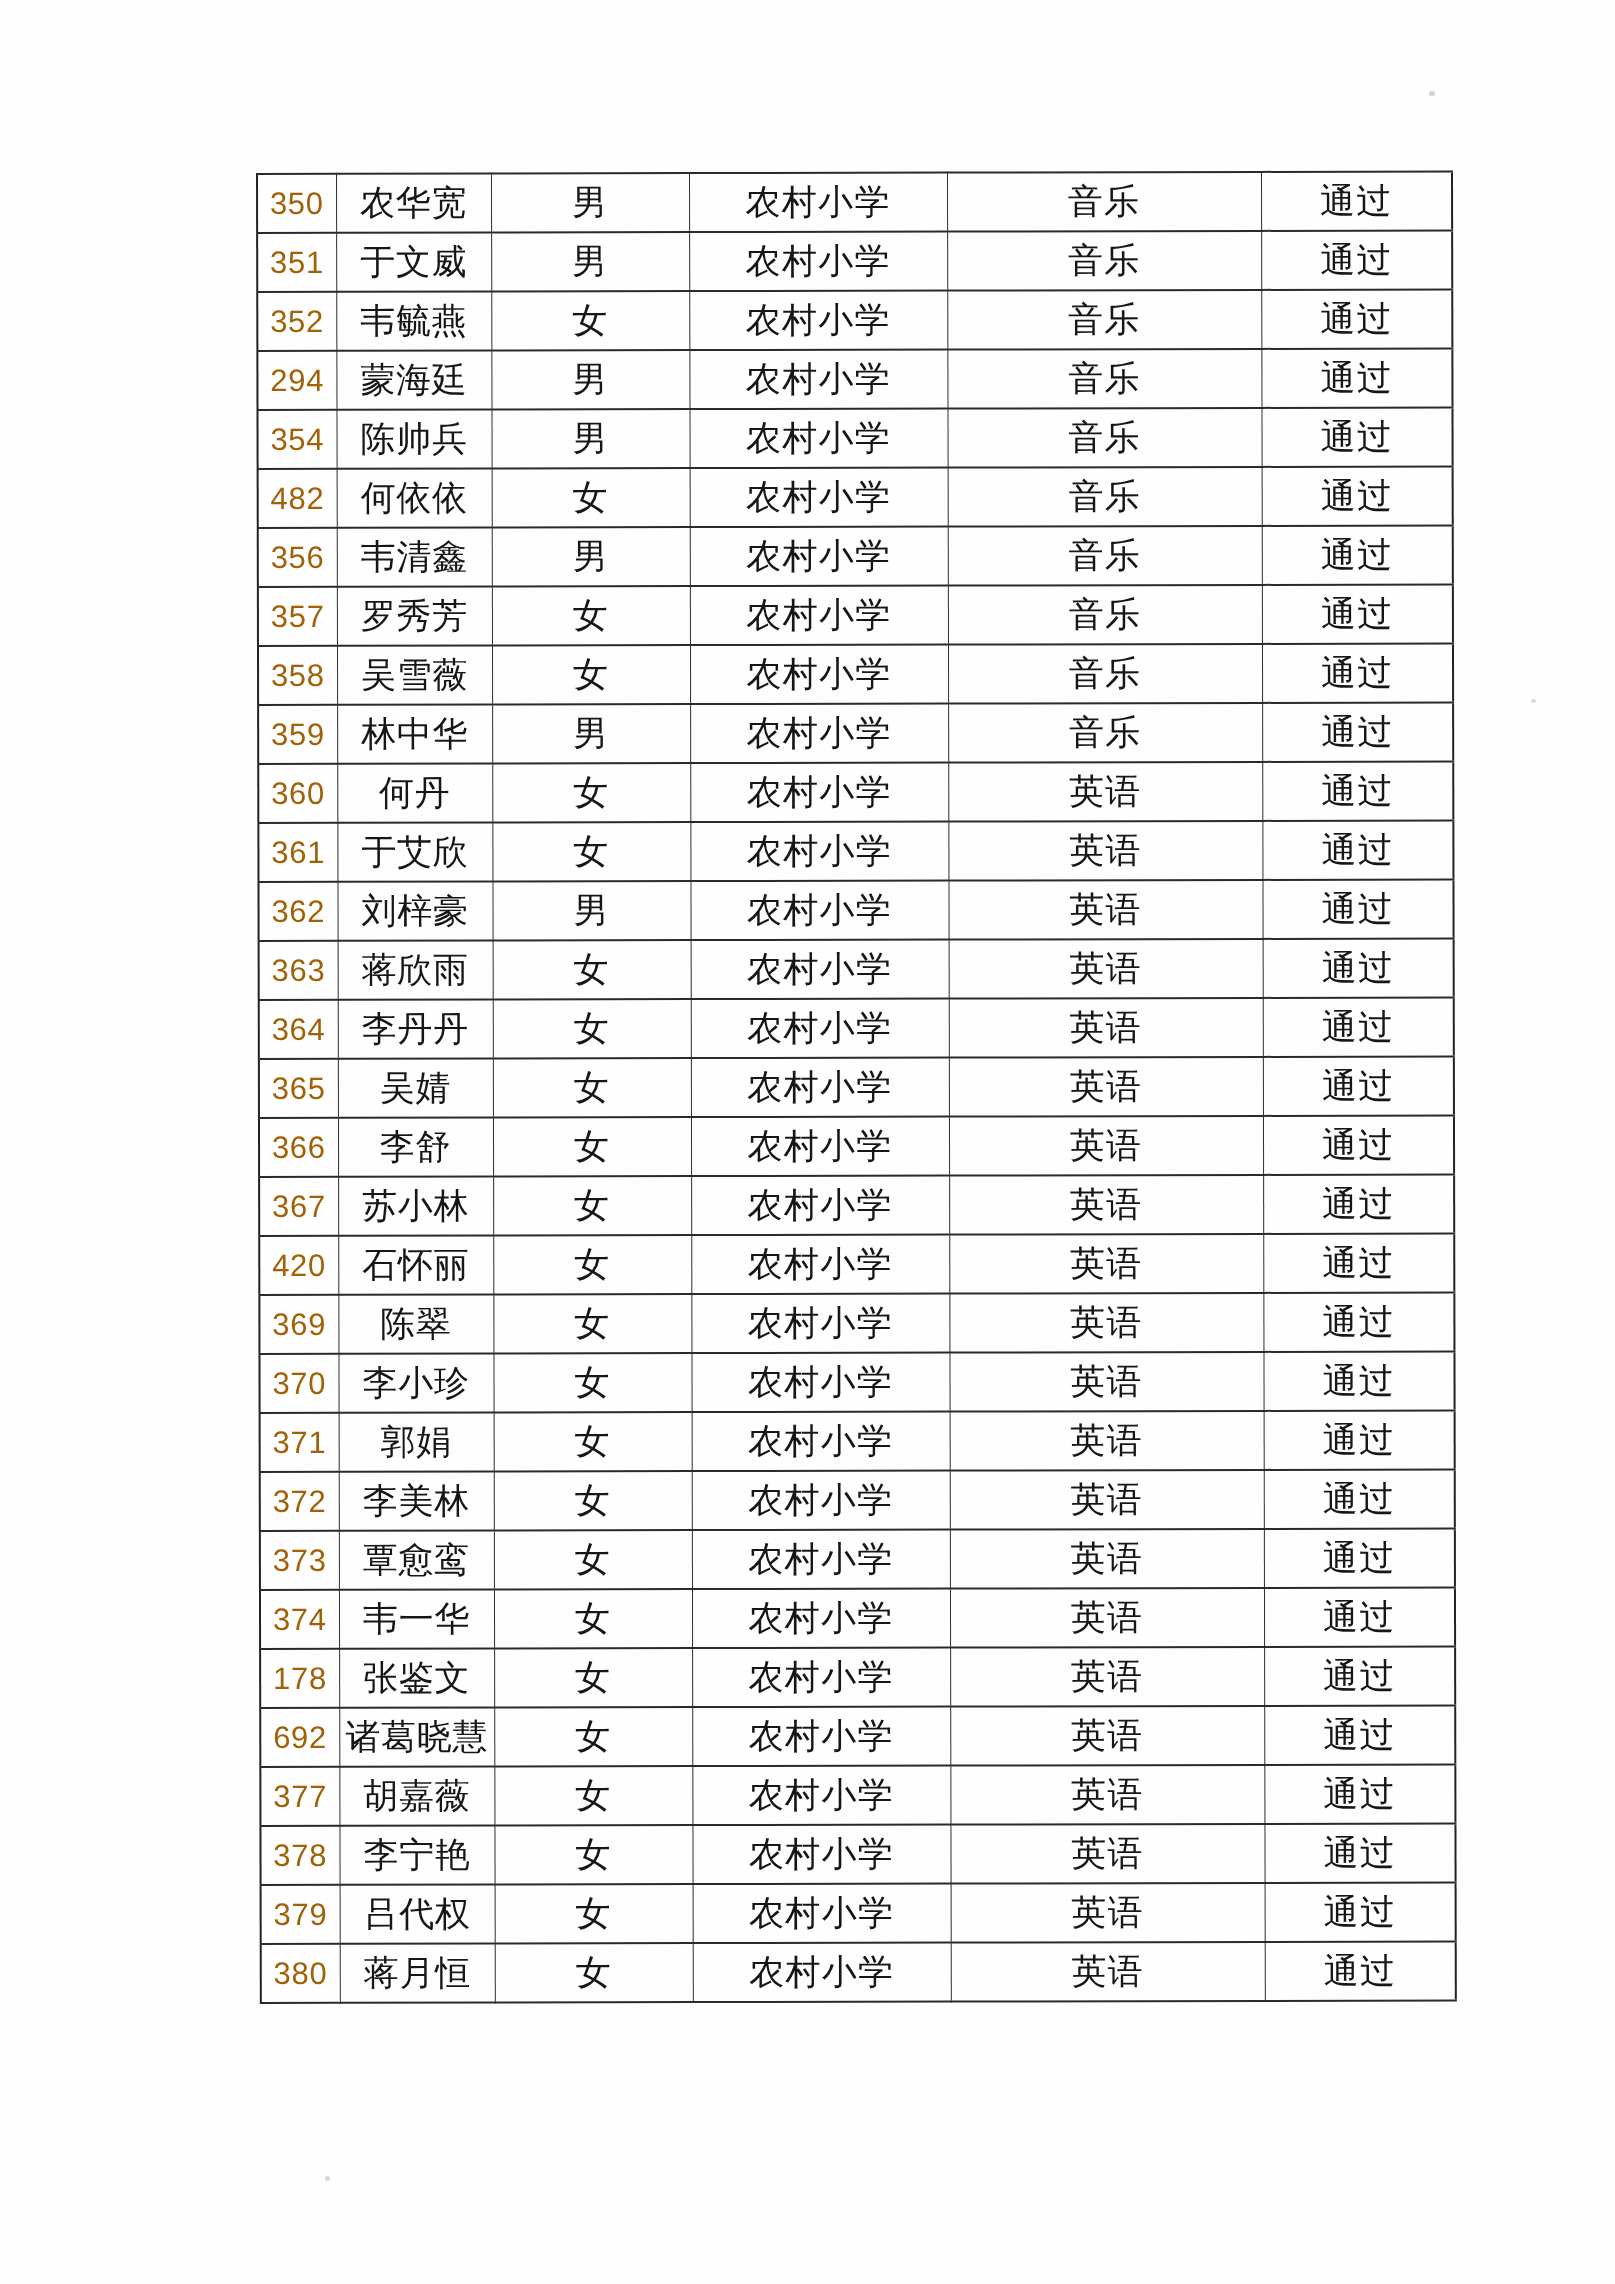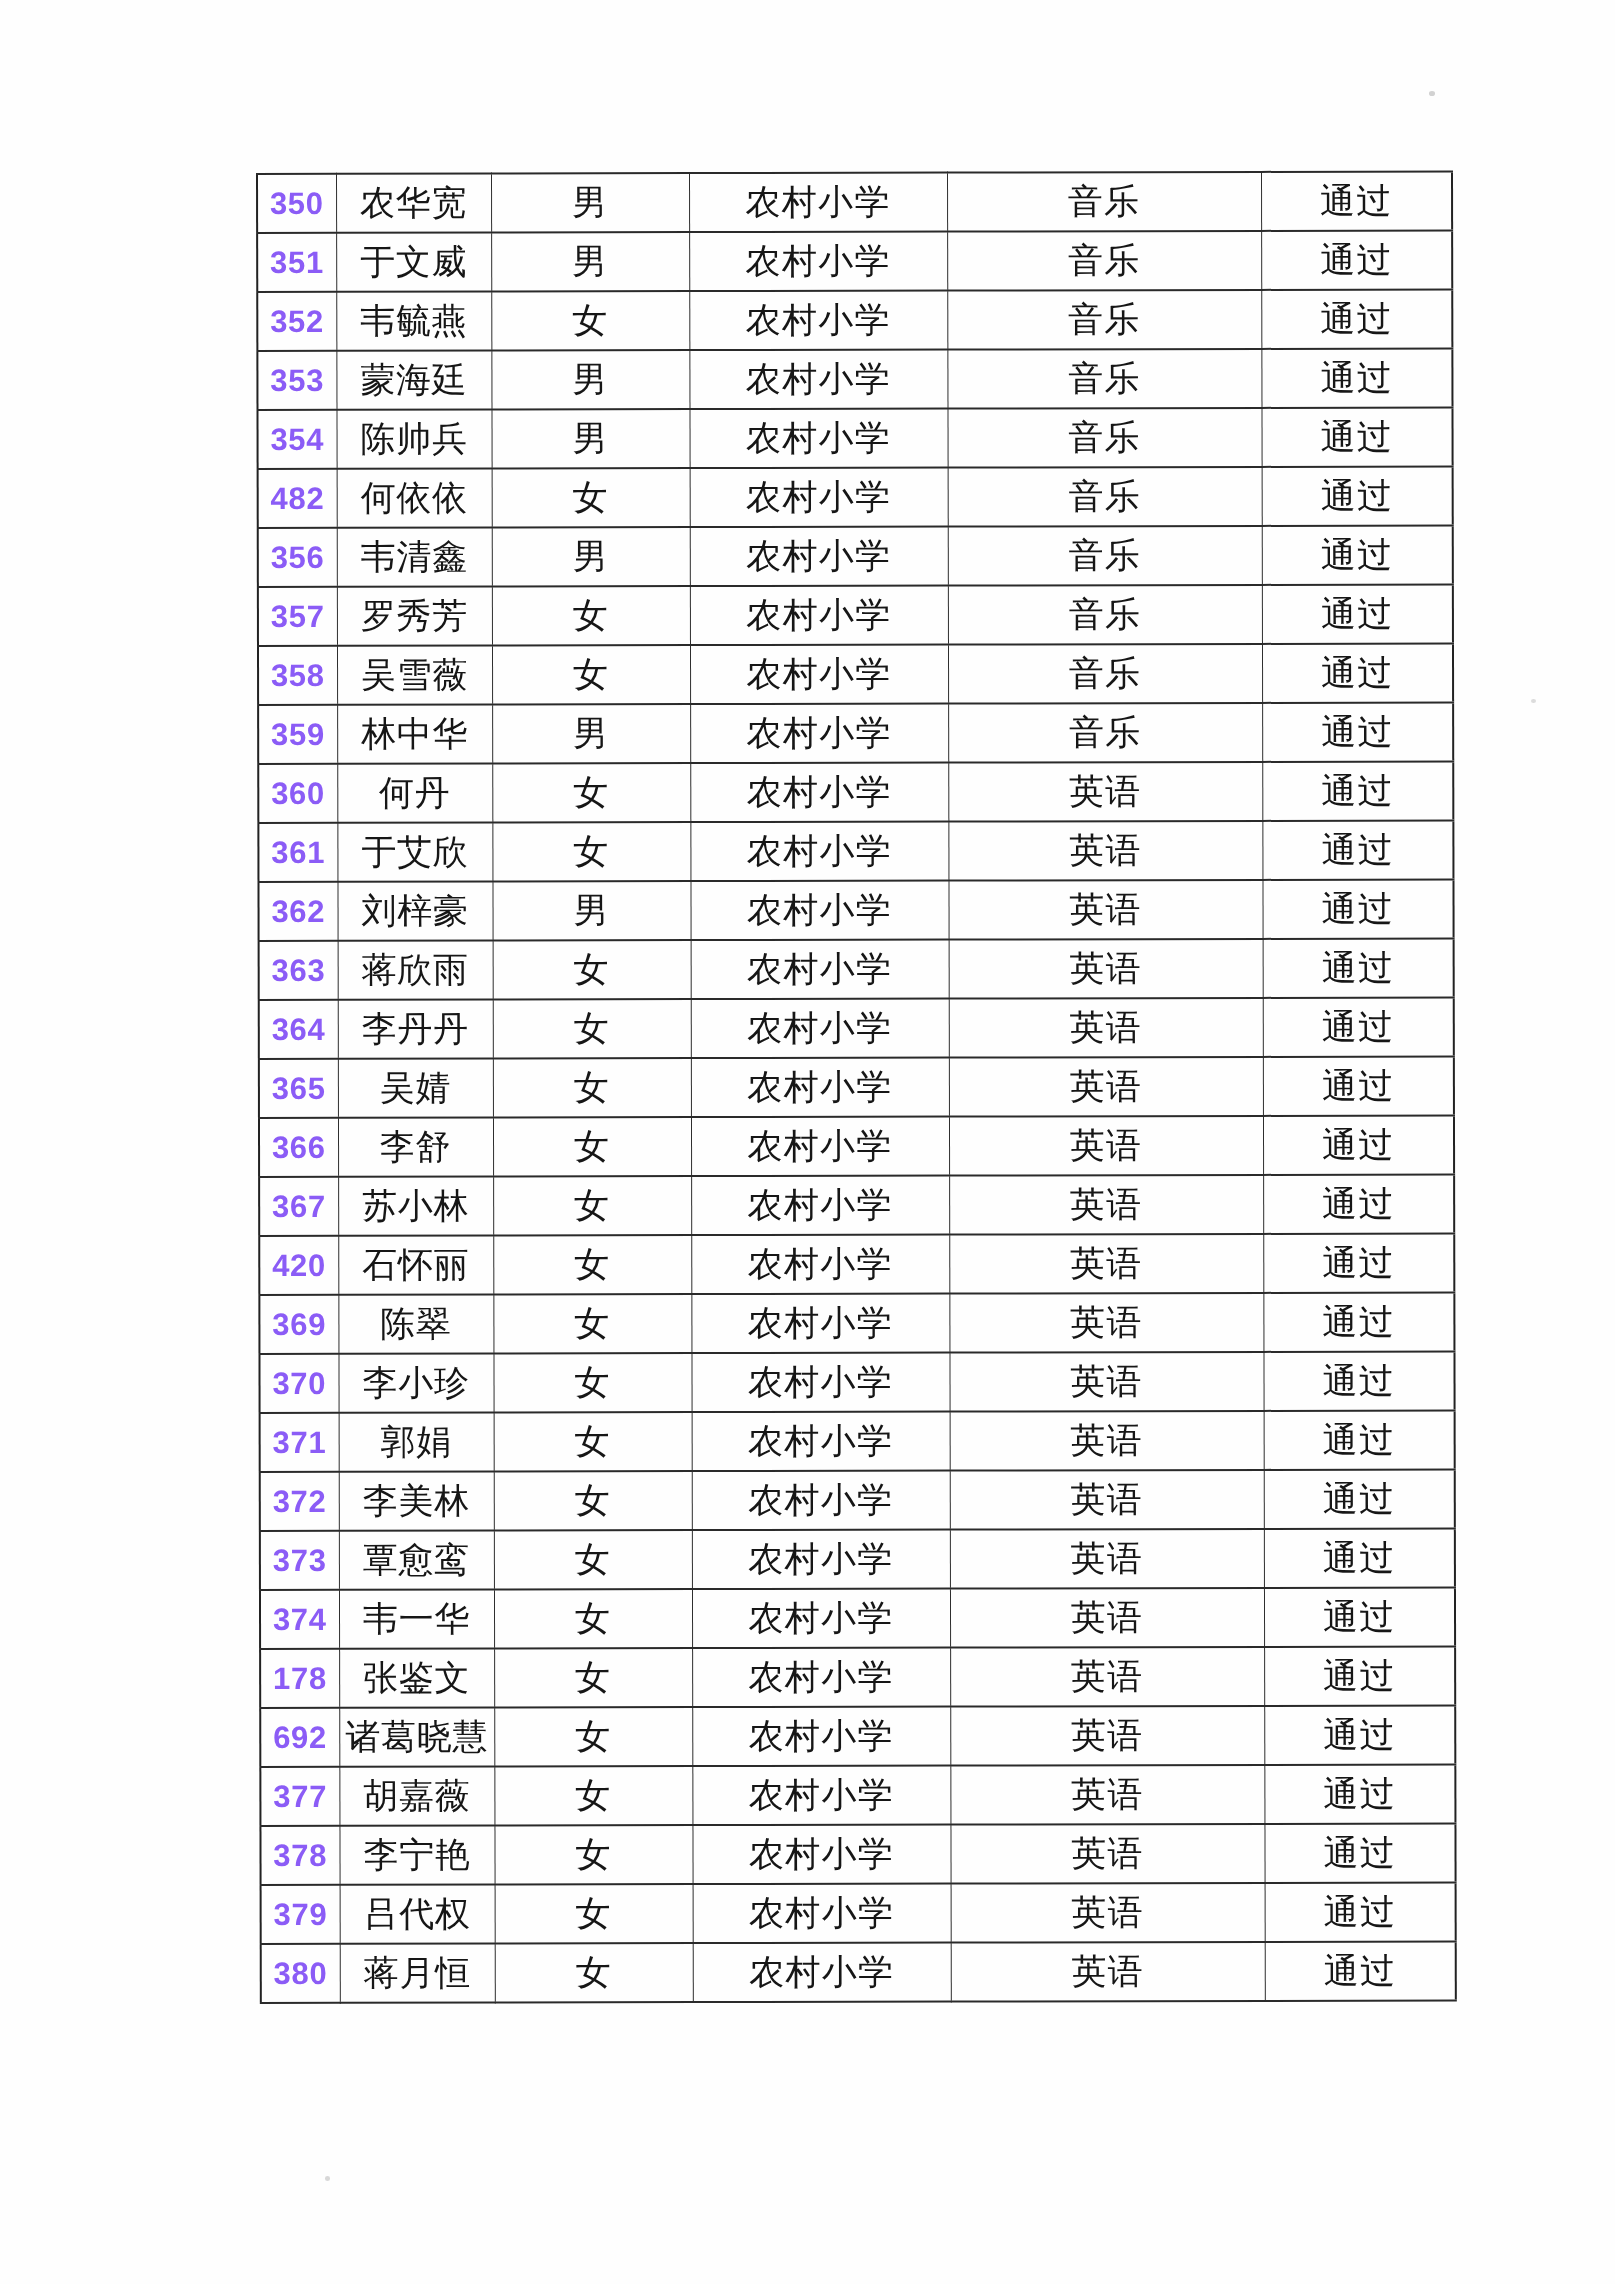--- a/index.html
+++ b/index.html
@@ -46,24 +46,24 @@
   }
   col.c-no      { width: 79px; }
   col.c-name    { width: 155px; }
   col.c-gender  { width: 198px; }
   col.c-school  { width: 258px; }
   col.c-subject { width: 314px; }
   col.c-result  { width: 191px; }
 
   td.cell-no {
     font-family: "Liberation Sans", "DejaVu Sans", sans-serif;
-    font-weight: bold;
+    font-weight: normal;
     font-size: 31px;
     letter-spacing: 0.7px;
-    color: #8b5cf6;
+    color: #a16207;
   }
   td.cell-cn {
     font-size: 35px;
     letter-spacing: 1.3px;
     color: #161616;
   }
   td.cell-name { letter-spacing: 0.7px; }
 
   
   .speck {
@@ -112,21 +112,21 @@
     <tr>
       <td class="cell-no">352</td>
       <td class="cell-cn cell-name">韦毓燕</td>
       <td class="cell-cn">女</td>
       <td class="cell-cn">农村小学</td>
       <td class="cell-cn">音乐</td>
       <td class="cell-cn">通过</td>
     </tr>
 
     <tr>
-      <td class="cell-no">353</td>
+      <td class="cell-no">294</td>
       <td class="cell-cn cell-name">蒙海廷</td>
       <td class="cell-cn">男</td>
       <td class="cell-cn">农村小学</td>
       <td class="cell-cn">音乐</td>
       <td class="cell-cn">通过</td>
     </tr>
 
     <tr>
       <td class="cell-no">354</td>
       <td class="cell-cn cell-name">陈帅兵</td>

